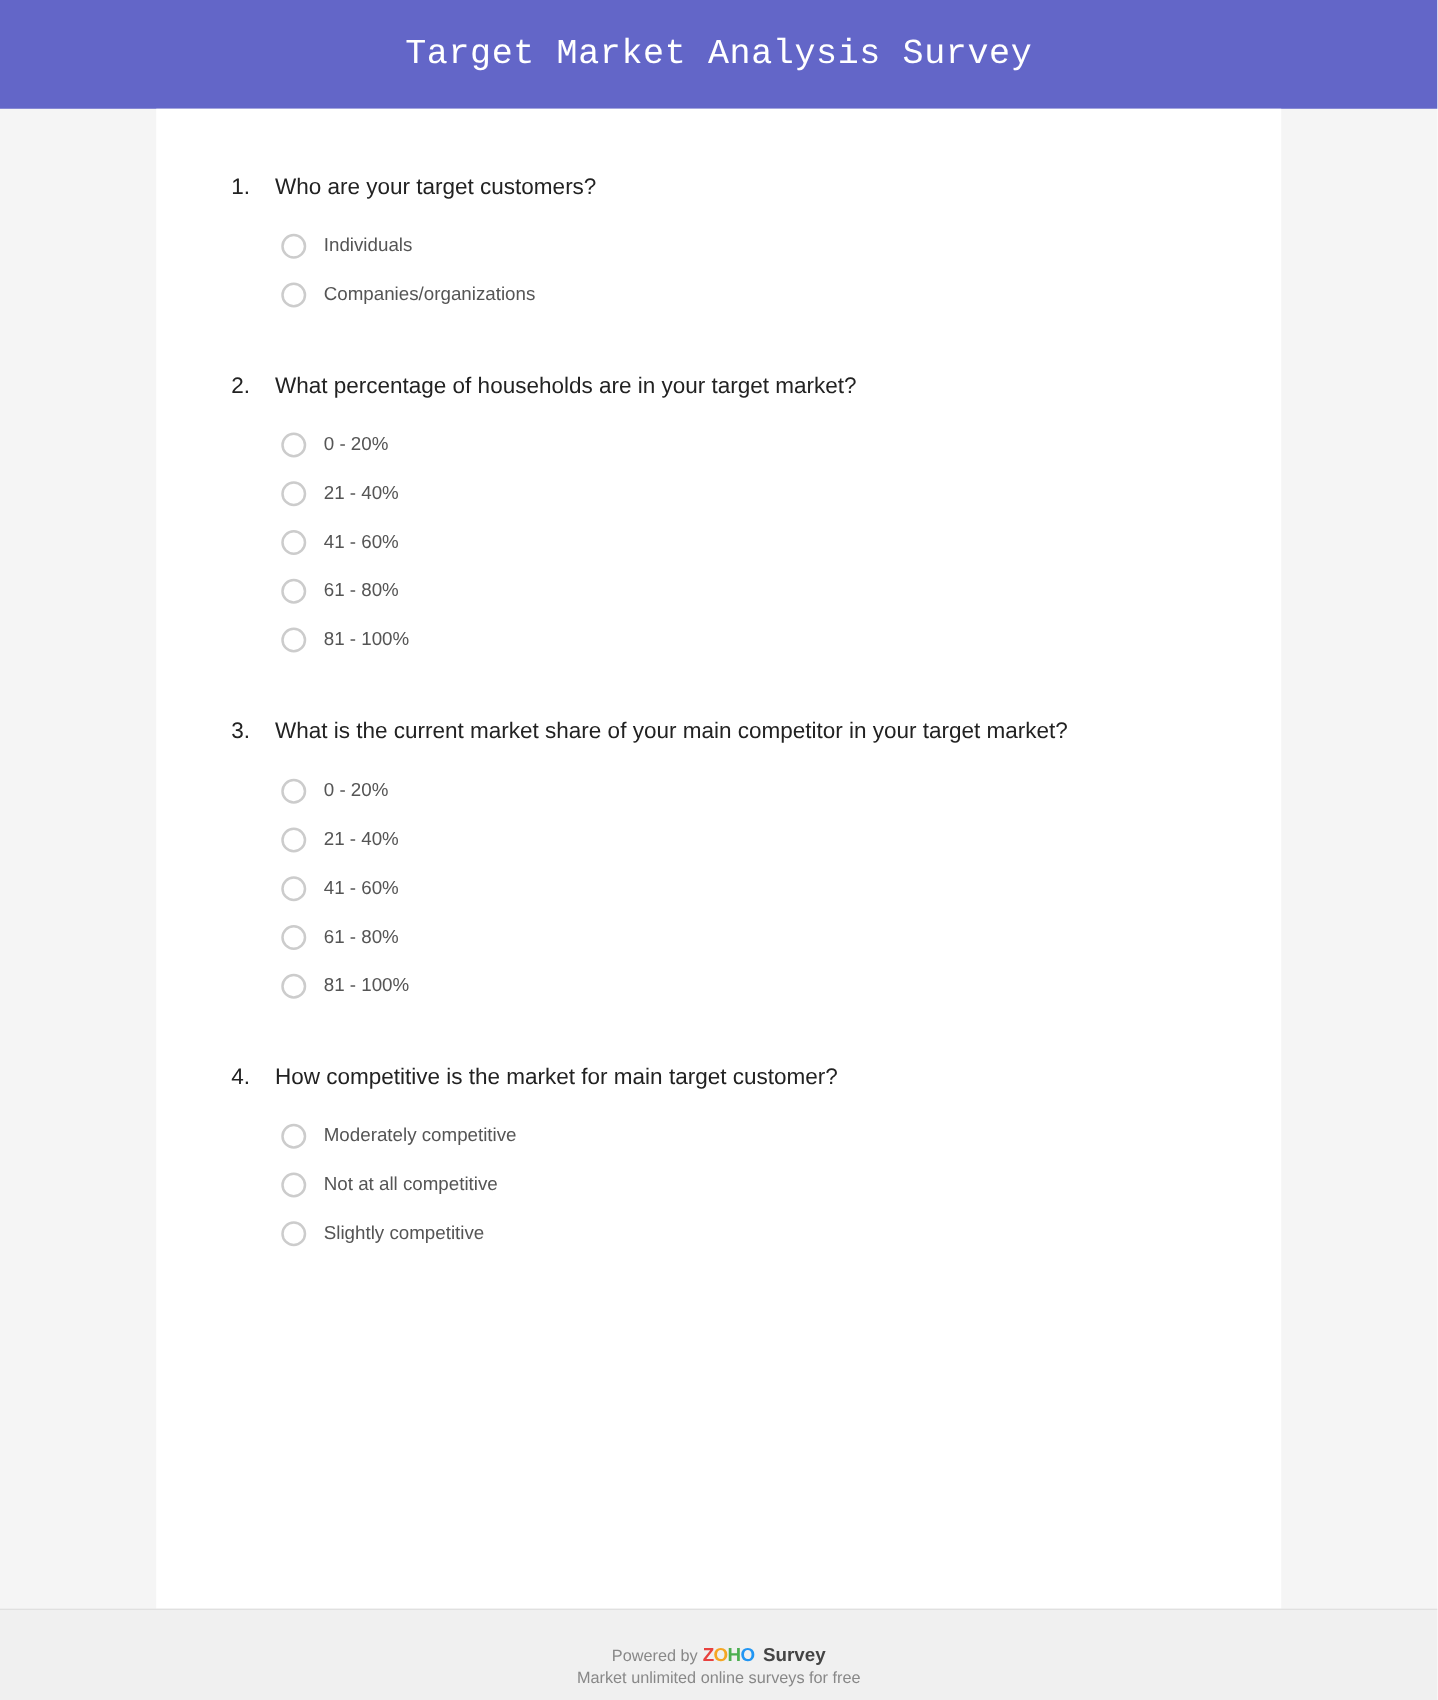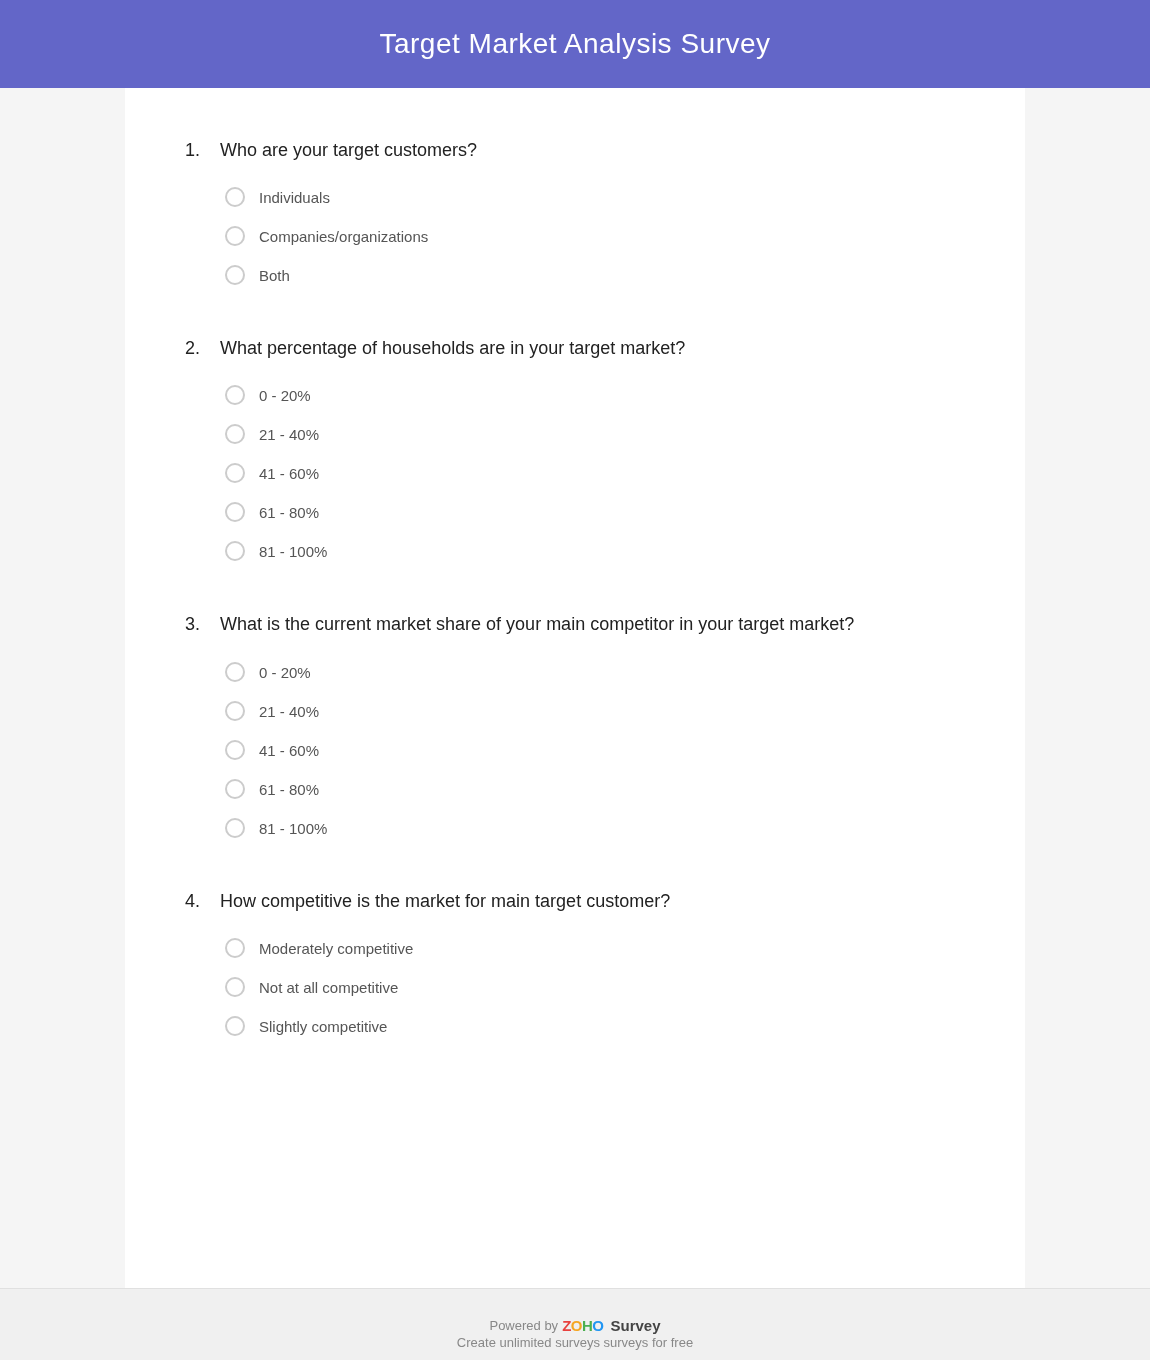--- a/index.html
+++ b/index.html
@@ -19,20 +19,21 @@
       background-color: #6366c8;
       padding: 28px 20px;
       text-align: center;
     }
 
     .header-title {
       color: #ffffff;
       font-size: 28px;
       font-weight: 400;
       letter-spacing: 0.5px;
+      font-family: Liberation Mono, monospace;
     }
 
     .survey-body {
       background-color: #ffffff;
       max-width: 900px;
       margin: 0 auto;
       padding: 50px 60px 60px 60px;
       min-height: 1200px;
     }
 
@@ -57,21 +58,21 @@
       color: #222222;
     }
 
     .options-list {
       list-style: none;
       padding-left: 40px;
     }
 
     .option-item {
       display: flex;
-      align-items: flex-start;
+      align-items: flex-end;
       margin-bottom: 18px;
       cursor: pointer;
     }
 
     .radio-circle {
       width: 20px;
       height: 20px;
       border-radius: 50%;
       border: 2px solid #cccccc;
       background-color: #ffffff;
@@ -143,24 +144,20 @@
       <span>Who are your target customers?</span>
     </div>
     <ul class="options-list">
       <li class="option-item">
         <span class="radio-circle"></span>
         <span class="option-label">Individuals</span>
       </li>
       <li class="option-item">
         <span class="radio-circle"></span>
         <span class="option-label">Companies/organizations</span>
-      </li>
-      <li class="option-item">
-        <span class="radio-circle"></span>
-        <span class="option-label">Both</span>
       </li>
     </ul>
   </div>
 
   <div class="question-block">
     <div class="question-title">
       <span class="question-number">2.</span>
       <span>What percentage of households are in your target market?</span>
     </div>
     <ul class="options-list">
@@ -243,14 +240,14 @@
   <div class="footer-powered">
     <span>Powered by</span>
     <span class="zoho-logo">
       <span class="zoho-z">Z</span>
         <span class="zoho-o1">O</span>
         <span class="zoho-h">H</span>
         <span class="zoho-o2">O</span>
     </span>
     <span class="survey-word">Survey</span>
   </div>
-  <div class="footer-tagline">Create unlimited surveys surveys for free</div>
+  <div class="footer-tagline">Market unlimited online surveys for free</div>
 </footer>
 
 </body></html>

